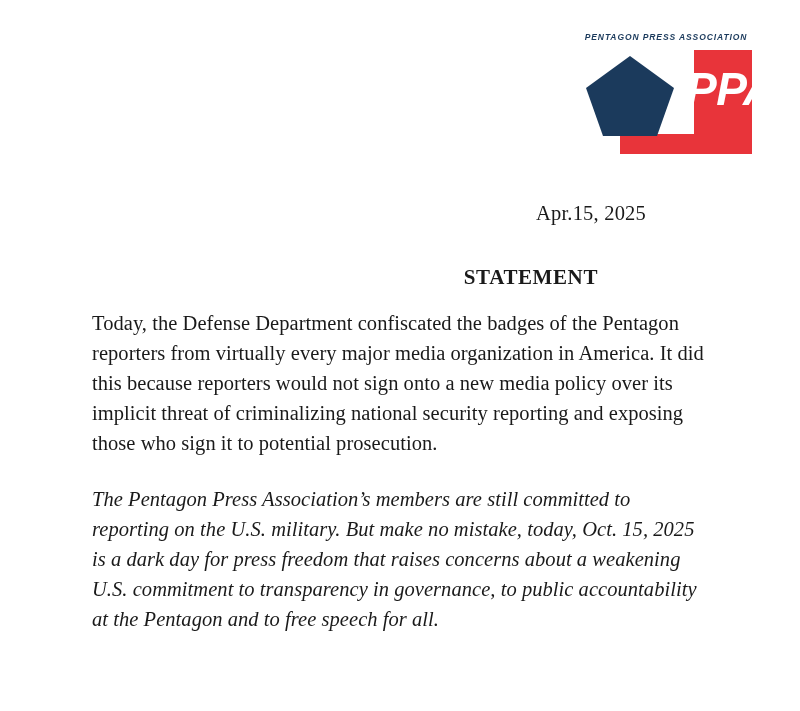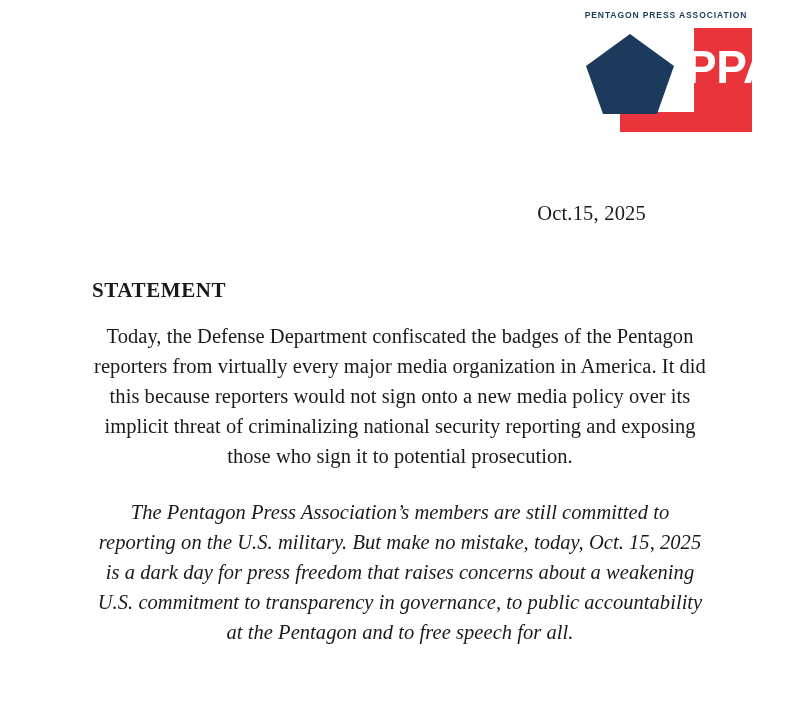--- a/index.html
+++ b/index.html
@@ -17,24 +17,25 @@
   .page {
     position: relative;
     width: 800px;
     height: 711px;
     background: #ffffff;
   }
 
   
   .letterhead {
     position: absolute;
-    top: 10px;
+    top: 32px;
     right: 44px;
     width: 180px;
     height: 140px;
+    font-style: italic;
   }
   .assoc-name {
     position: absolute;
     top: 0;
     left: 50%;
     transform: translateX(-50%);
     white-space: nowrap;
     font-family: "Liberation Sans", sans-serif;
     font-weight: bold;
     font-size: 8.5px;
@@ -93,33 +94,33 @@
     width: 616px;
   }
   .date-line {
     text-align: right;
     padding-right: 62px;
     font-size: 20.5px;
     line-height: 26px;
     letter-spacing: 0.2px;
   }
   .doc-title {
-    margin-top: 52px;
-    text-align: left;
+    margin-top: 39px;
+    text-align: right;
     padding-right: 110px;
     font-size: 21px;
     font-weight: bold;
     letter-spacing: 0.6px;
   }
   .para {
     margin-top: 18px;
     font-size: 20.5px;
     line-height: 30px;
     letter-spacing: 0.05px;
-    text-align: center;
+    text-align: left;
   }
   .para.second {
     margin-top: 26px;
     font-style: italic;
   }
 </style>
 </head>
 <body>
 
 <div class="page">
@@ -133,21 +134,21 @@
 
       <svg class="logo-pent" viewBox="0 0 92 84">
         <polygon points="46,2 90,34 73,82 19,82 2,34" fill="#1b3a5c"></polygon>
       </svg>
 
       <div class="logo-initials">PPA</div>
     </div>
   </div>
 
   <div class="doc-body">
-    <div class="date-line">Oct.15, 2025</div>
+    <div class="date-line">Apr.15, 2025</div>
 
     <div class="doc-title">STATEMENT</div>
 
     <p class="para first">Today, the Defense Department confiscated the badges of the Pentagon reporters from virtually every major media organization in America. It did this because reporters would not sign onto a new media policy over its implicit threat of criminalizing national security reporting and exposing those who sign it to potential prosecution.</p>
 
     <p class="para second">The Pentagon Press Association’s members are still committed to reporting on the U.S. military. But make no mistake, today, Oct. 15, 2025 is a dark day for press freedom that raises concerns about a weakening U.S. commitment to transparency in governance, to public accountability at the Pentagon and to free speech for all.</p>
   </div>
 
 </div>
 

